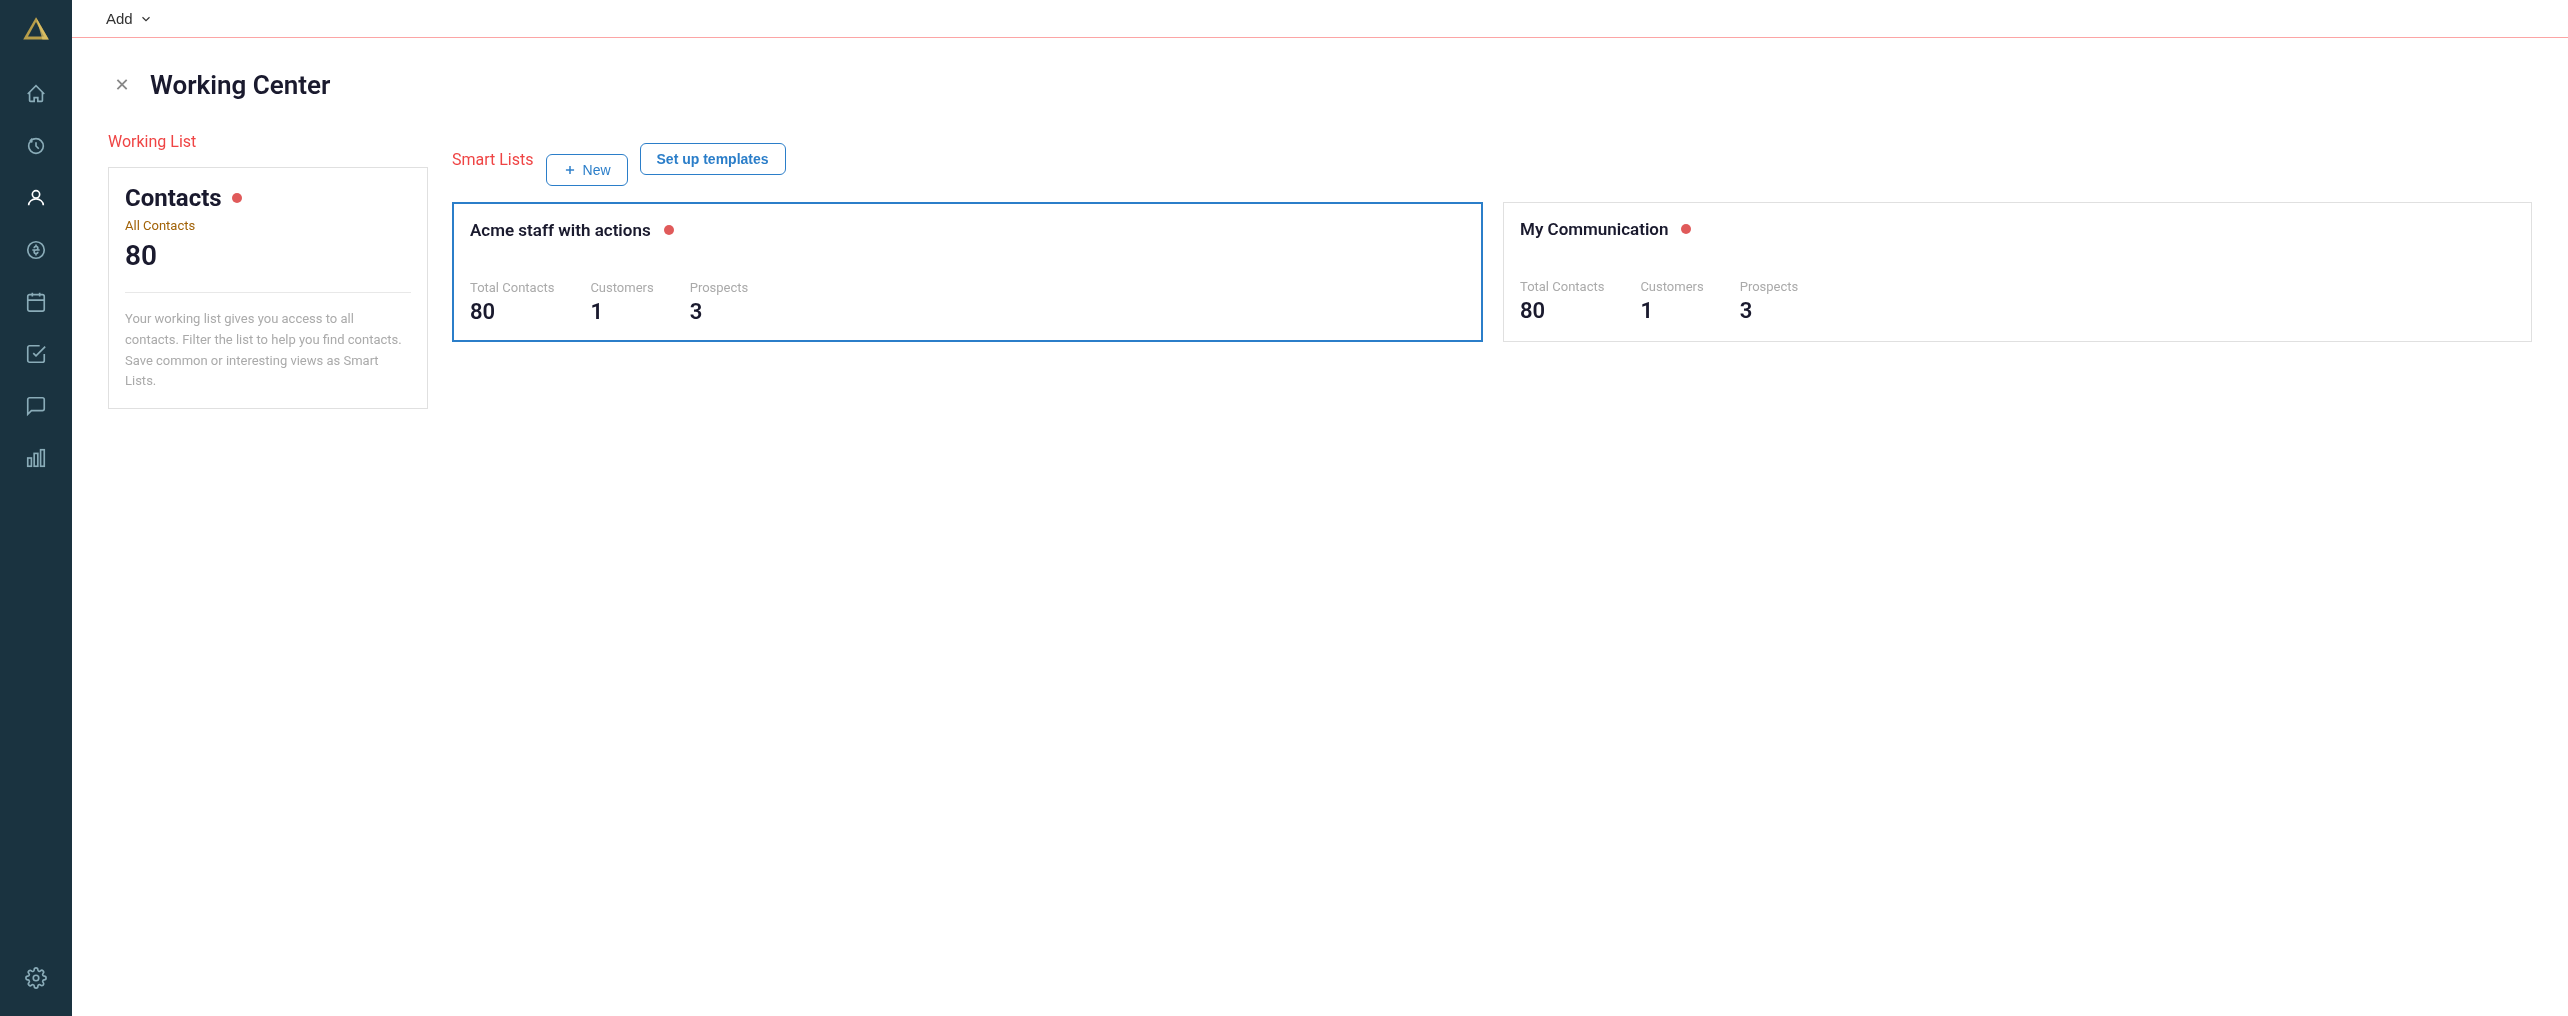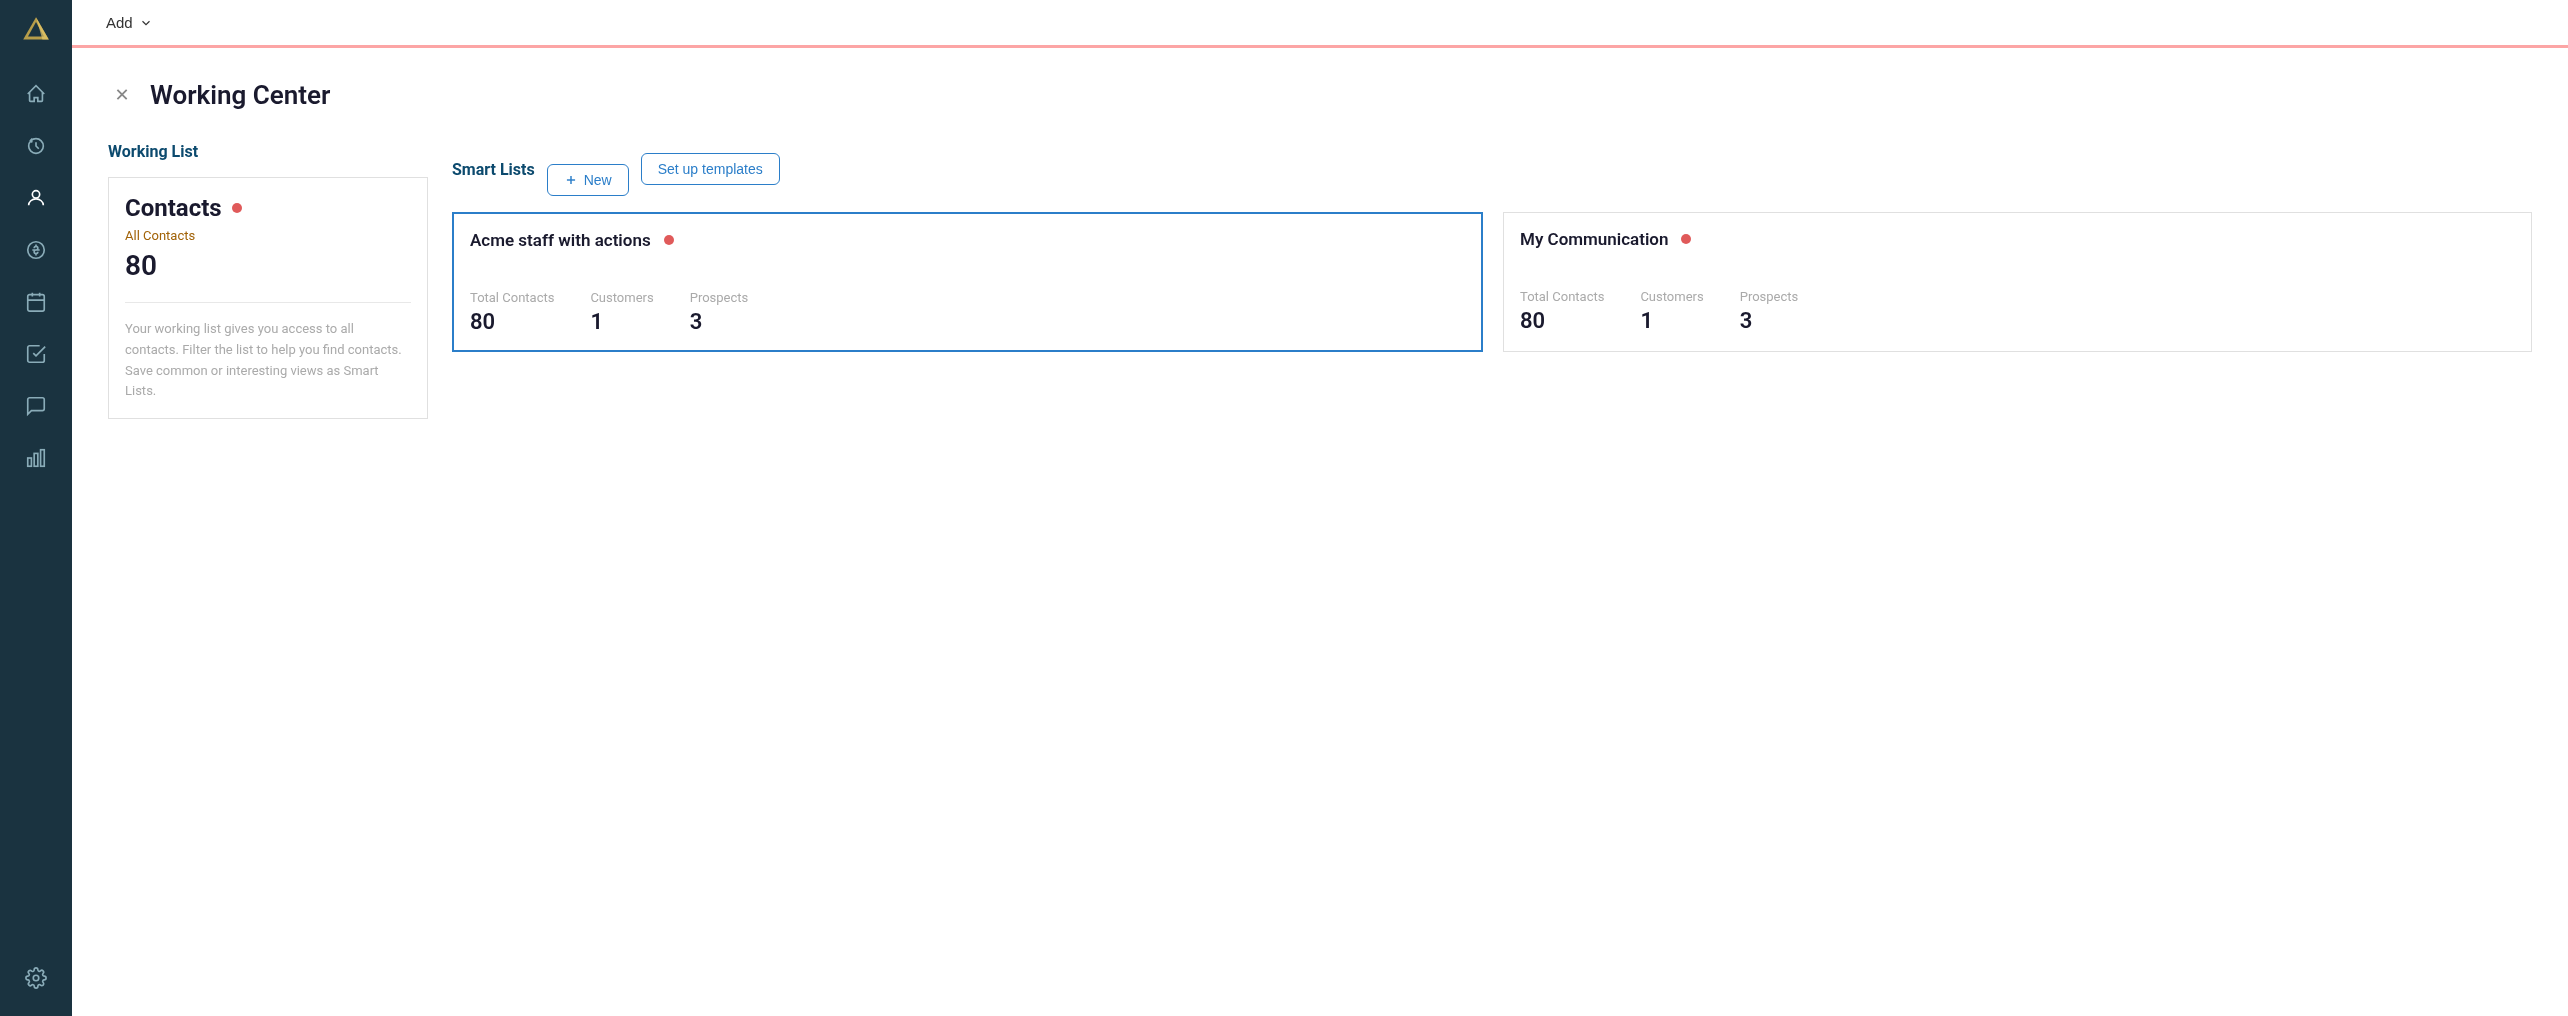--- a/index.html
+++ b/index.html
@@ -56,22 +56,22 @@
     .main {
       flex: 1;
       display: flex;
       flex-direction: column;
       background: #ffffff;
       overflow: hidden;
     }
 
     
     .topbar {
-      height: 48px;
-      border-bottom: 3px solid #fca5a5;
+      height: 38px;
+      border-bottom: 1px solid #fca5a5;
       display: flex;
       align-items: center;
       padding: 6px 24px;
       background: #ffffff;
       flex-shrink: 0;
     }
     .add-button {
       display: flex;
       align-items: center;
       gap: 6px;
@@ -126,22 +126,22 @@
 
     
     .section-header {
       display: flex;
       align-items: center;
       gap: 16px;
       margin-bottom: 16px;
     }
     .section-label {
       font-size: 16px;
-      color: #0c4a6e;
-      font-weight: 700;
+      color: #ef4444;
+      font-weight: 400;
     }
 
     
     .working-list-col {
       width: 320px;
       flex-shrink: 0;
     }
     .working-list-col .section-header {
       margin-bottom: 16px;
     }
@@ -175,21 +175,21 @@
     }
 
     
     .btn-templates {
       border: 1.5px solid #2b7ec9;
       color: #2b7ec9;
       background: #ffffff;
       border-radius: 6px;
       padding: 7px 16px;
       font-size: 14px;
-      font-weight: 400;
+      font-weight: 700;
       cursor: pointer;
       transition: background 0.15s;
     }
 
     
     .card {
       background: #ffffff;
       border: 1.5px solid #e0e0e0;
       border-radius: 0;
       padding: 16px;

